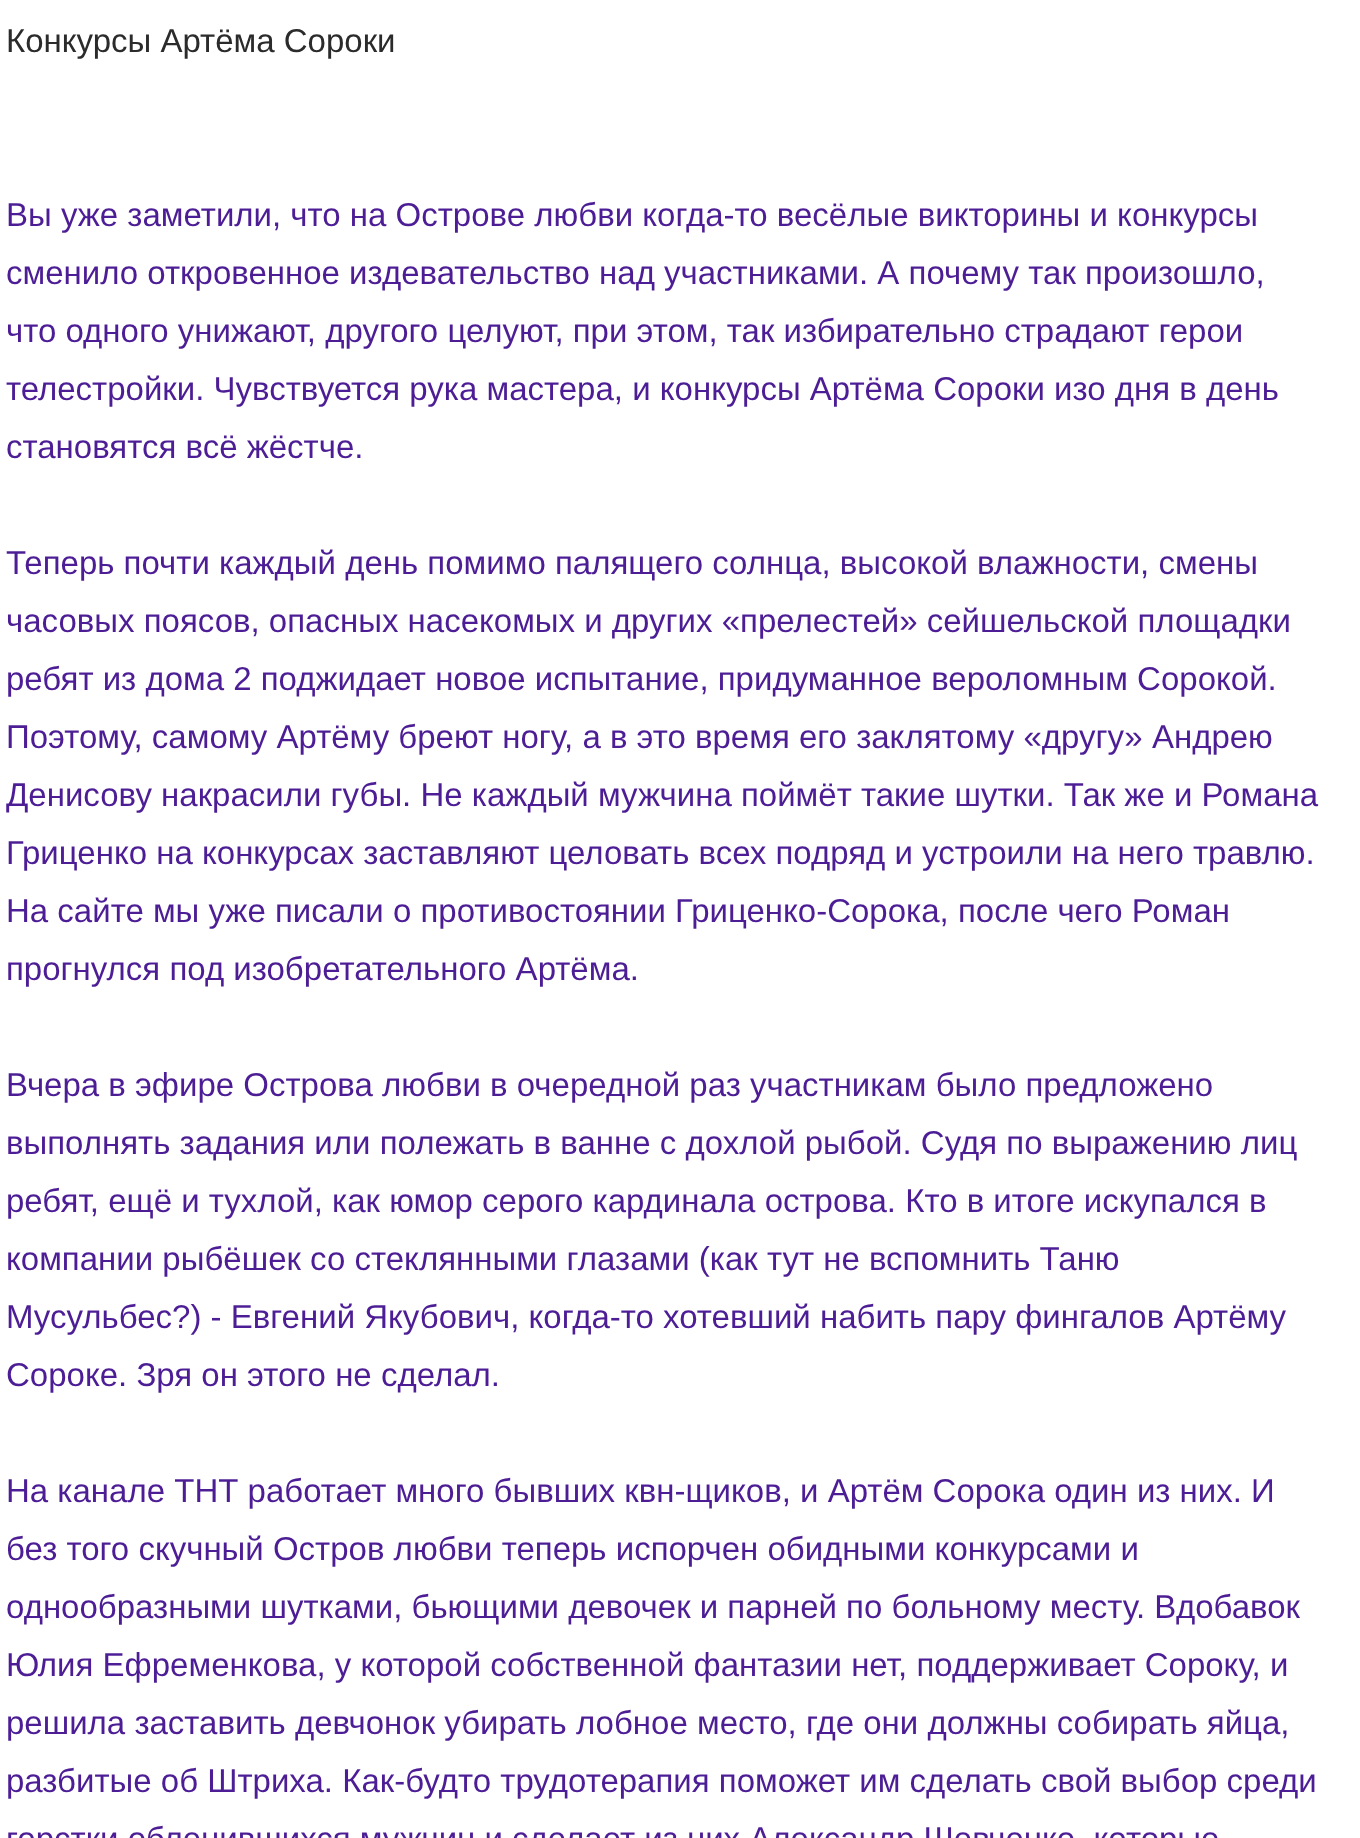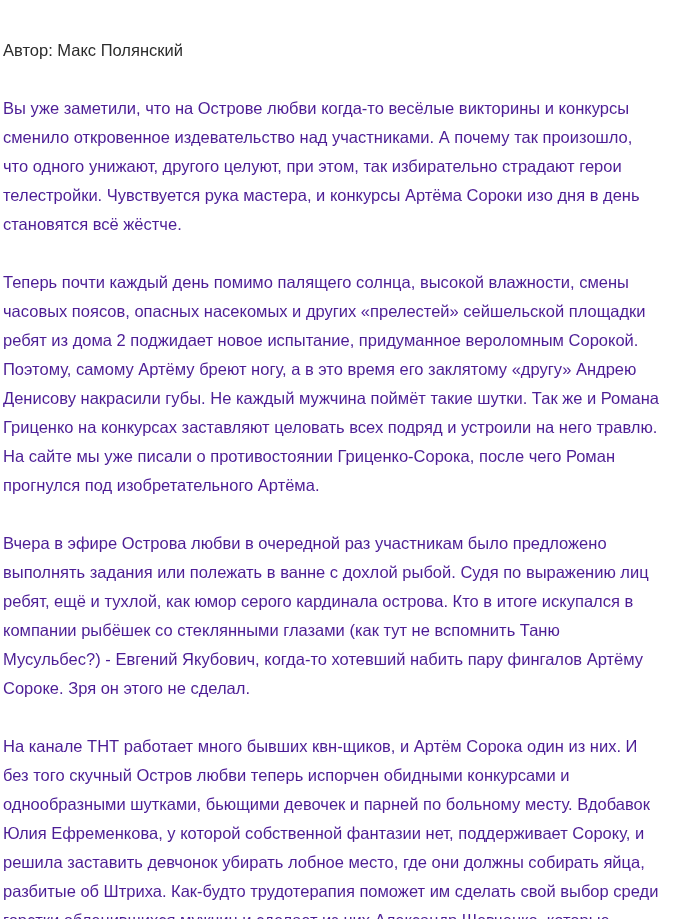--- a/index.html
+++ b/index.html
@@ -45,24 +45,24 @@
     color: #4c1d95;
     max-width: 657px;
   }
   .para + .spacer { }
 </style>
 </head>
 <body style="background: rgb(255, 255, 255); color: rgb(43, 43, 43);">
 
 <div id="article">
 
+  <h1 class="title">Конкурсы Артёма Сороки</h1>
 
   <div class="spacer"></div>
 
-  <div class="byline">Автор: Макс Полянский</div>
 
   <div class="spacer"></div>
 
   <p class="para">Вы уже заметили, что на Острове любви когда-то весёлые викторины и конкурсы сменило откровенное издевательство над участниками. А почему так произошло, что одного унижают, другого целуют, при этом, так избирательно страдают герои телестройки. Чувствуется рука мастера, и конкурсы Артёма Сороки изо дня в день становятся всё жёстче.</p>
   <div class="spacer"></div>
 
   <p class="para">Теперь почти каждый день помимо палящего солнца, высокой влажности, смены часовых поясов, опасных насекомых и других «прелестей» сейшельской площадки ребят из дома 2 поджидает новое испытание, придуманное вероломным Сорокой. Поэтому, самому Артёму бреют ногу, а в это время его заклятому «другу» Андрею Денисову накрасили губы. Не каждый мужчина поймёт такие шутки. Так же и Романа Гриценко на конкурсах заставляют целовать всех подряд и устроили на него травлю. На сайте мы уже писали о противостоянии Гриценко-Сорока, после чего Роман прогнулся под изобретательного Артёма.</p>
   <div class="spacer"></div>
 
   <p class="para">Вчера в эфире Острова любви в очередной раз участникам было предложено выполнять задания или полежать в ванне с дохлой рыбой. Судя по выражению лиц ребят, ещё и тухлой, как юмор серого кардинала острова. Кто в итоге искупался в компании рыбёшек со стеклянными глазами (как тут не вспомнить Таню Мусульбес?) - Евгений Якубович, когда-то хотевший набить пару фингалов Артёму Сороке. Зря он этого не сделал.</p>

